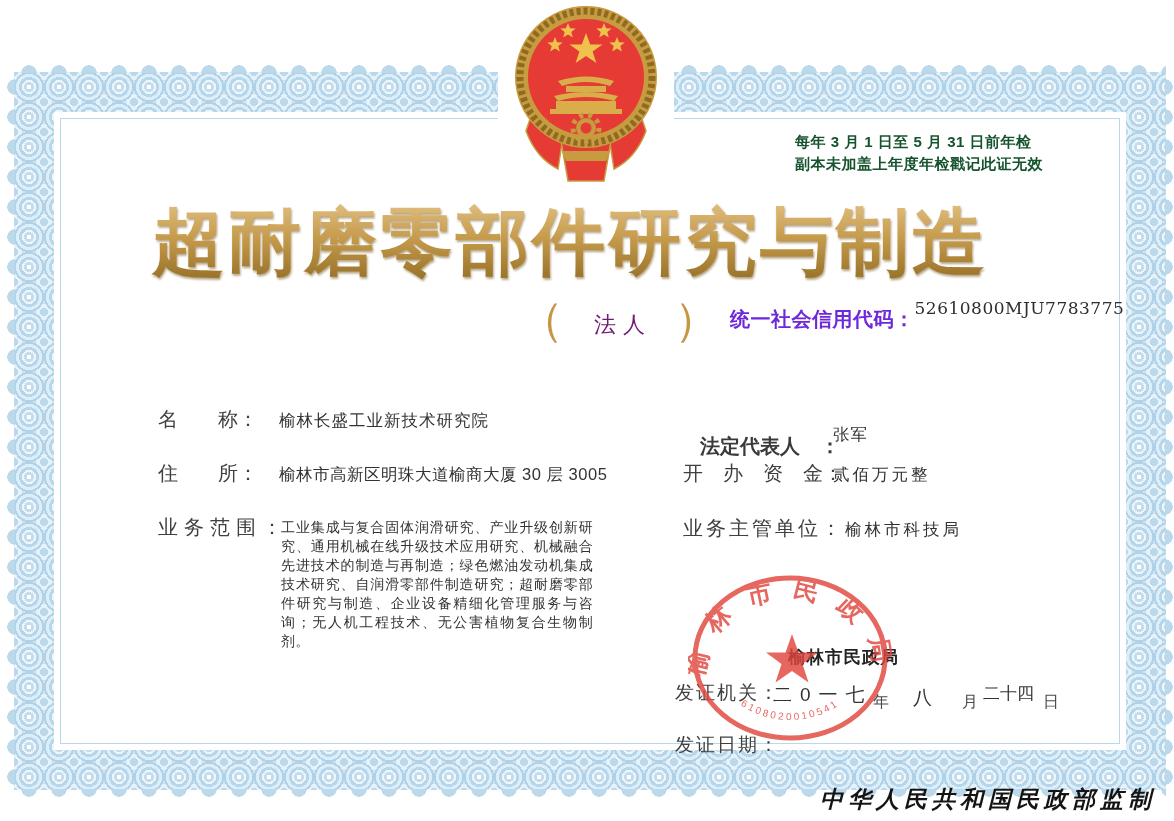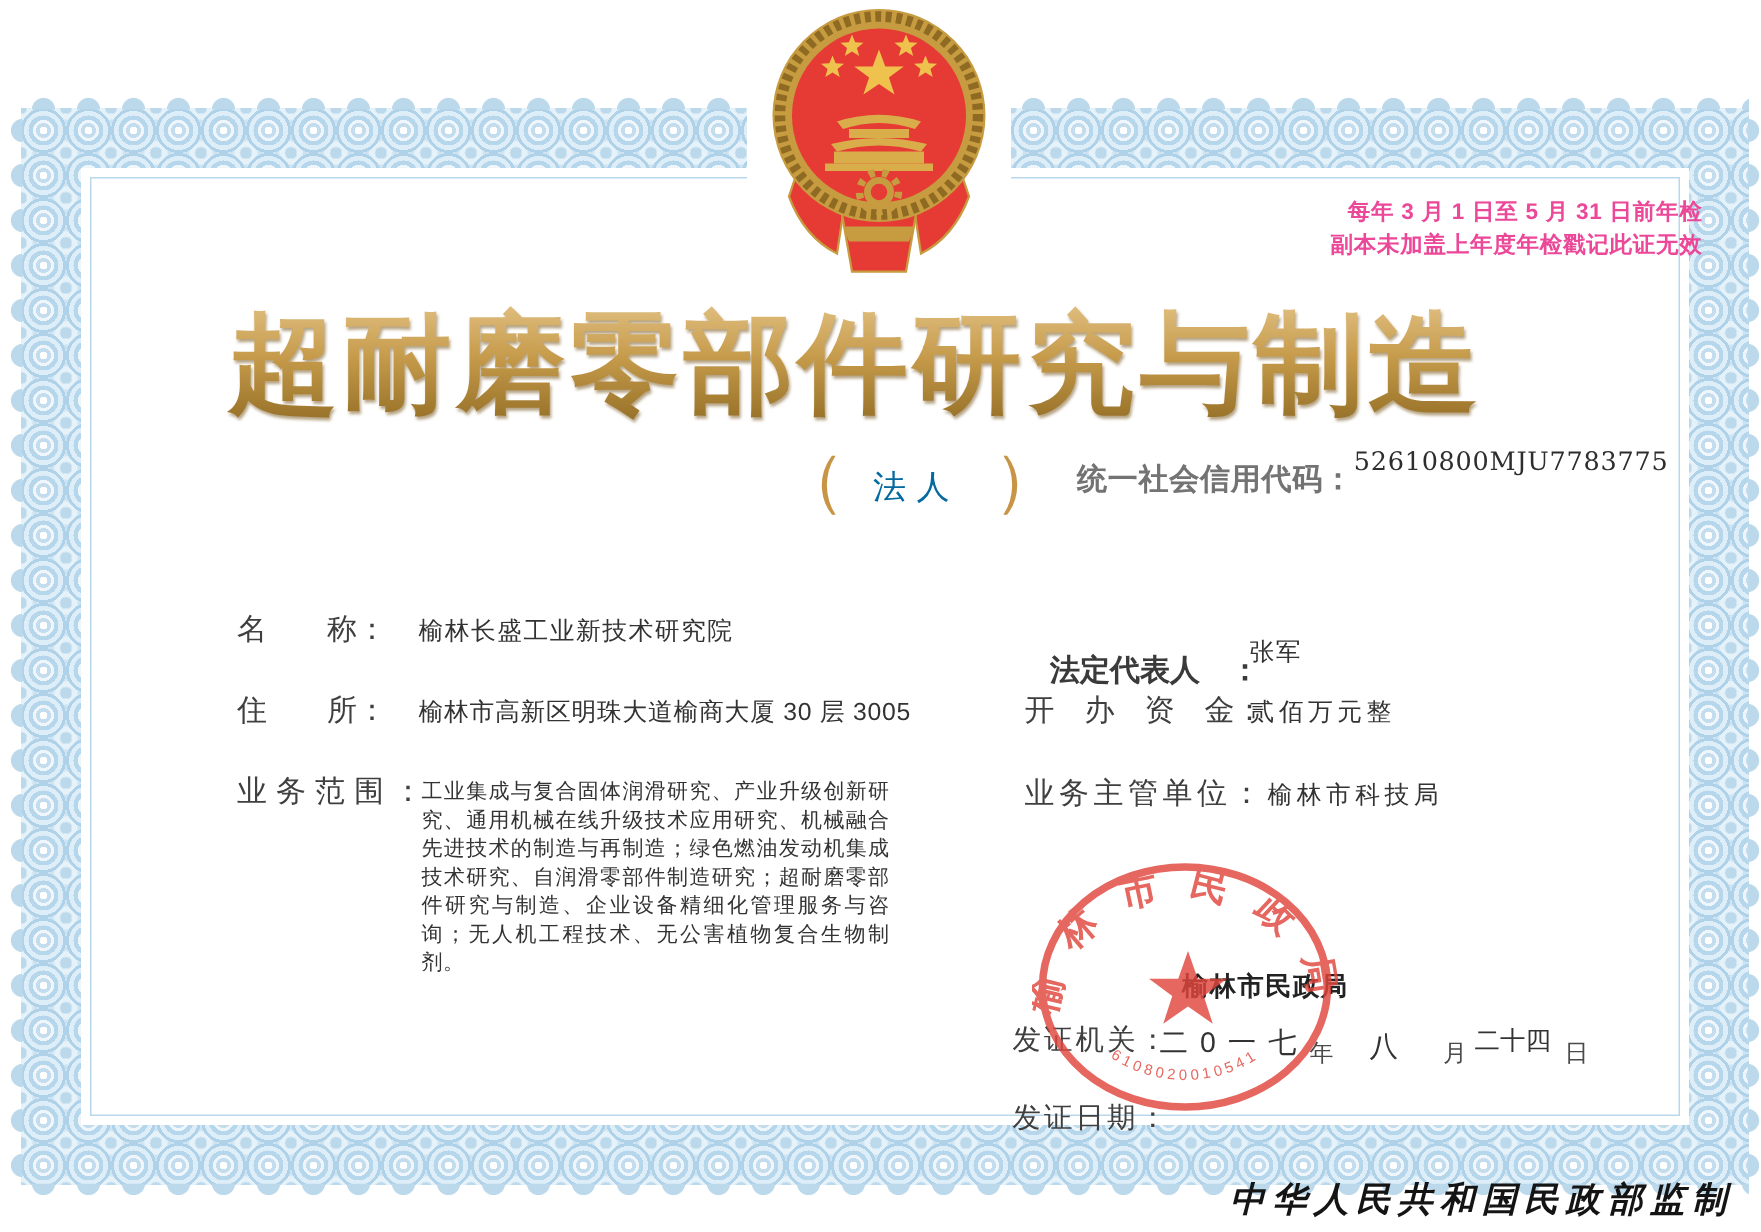--- a/index.html
+++ b/index.html
@@ -28,35 +28,35 @@
     background-size:9px 30px;}
   .scallop.right{top:0;bottom:0;right:-8px;width:9px;background-repeat:repeat-y;
     background-image:radial-gradient(circle at 0px 15px, #bcd9ec 7.5px, rgba(255,255,255,0) 8px);
     background-size:9px 30px;}
 
   
   .emblem-box{position:absolute;left:498px;top:0;width:176px;height:188px;background:#ffffff;}
 
   
   .inspection{position:absolute;left:795px;top:131px;width:340px;
-    font-size:15px;font-weight:700;line-height:22px;color:#ec4899;letter-spacing:0.5px;text-align:right;}
+    font-size:15px;font-weight:700;line-height:22px;color:#14532d;letter-spacing:0.5px;}
 
   
   .title{position:absolute;left:40px;top:194px;width:1060px;text-align:center;
     font-size:73px;font-weight:700;letter-spacing:3px;
     background:linear-gradient(180deg,#e3c285 5%,#c59a4a 45%,#8f6a22 95%);
     -webkit-background-clip:text;background-clip:text;color:transparent;
     filter:drop-shadow(1px 2px 1px rgba(120,88,30,0.55));}
 
   
   .subtitle{position:absolute;left:518px;top:296px;display:flex;align-items:flex-start;white-space:pre;}
   .paren{font-family:"DejaVu Serif",serif;font-size:46px;line-height:46px;color:#c79545;font-weight:400;}
-  .entity-type{font-size:22px;color:#0369a1;letter-spacing:7px;margin:14px 22px 0 18px;}
+  .entity-type{font-size:22px;color:#701a75;letter-spacing:7px;margin:14px 22px 0 30px;}
   .paren.close{margin-right:10px;}
-  .code-label{font-size:20px;font-weight:700;color:#737373;margin-top:10px;letter-spacing:0.5px;}
+  .code-label{font-size:20px;font-weight:700;color:#6d28d9;margin-top:10px;letter-spacing:0.5px;}
   .code-value{font-family:"DejaVu Serif",serif;font-size:17px;color:#2e2e2e;margin-top:2px;letter-spacing:0.5px;}
 
   
   .lbl{position:absolute;font-size:20px;color:#3f3f3f;white-space:pre;}
   .val{position:absolute;font-size:16.5px;color:#333;white-space:pre;letter-spacing:1px;}
   .scope-text{position:absolute;left:281px;top:518px;width:312px;font-size:14px;line-height:19px;
     color:#333;text-align:justify;text-justify:inter-ideograph;letter-spacing:0.3px;}
   .lbl.spread{letter-spacing:6px;}
   .lbl.spread3{letter-spacing:3px;}
 

